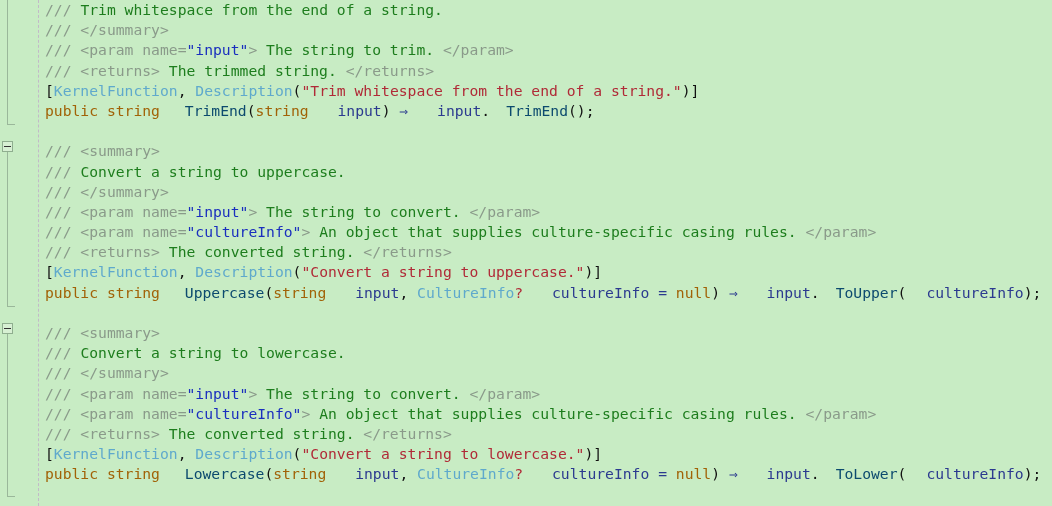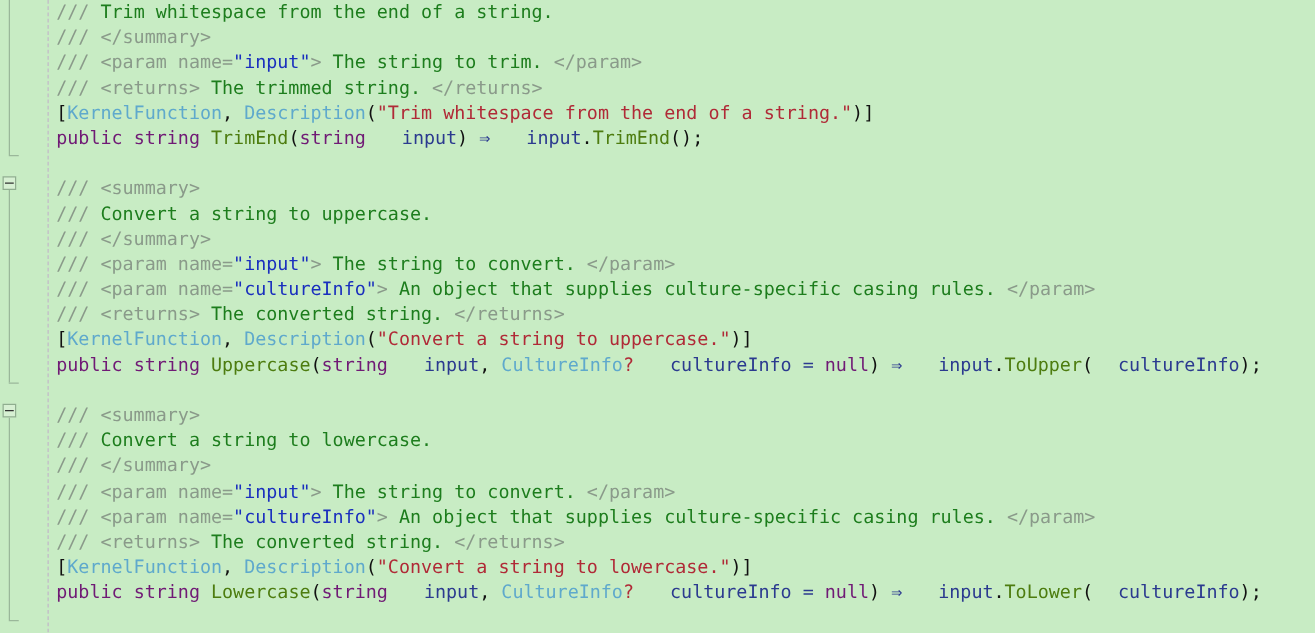--- a/index.html
+++ b/index.html
@@ -91,23 +91,23 @@
   .line {
     height: 20.2px;
     padding-left: 45px;
     white-space: pre;
   }
 
   
   .cmt      { color: #8a9a8a; }            
   .cmt-txt  { color: #1d7d1d; }            
   .cmt-attr { color: #1a2fbe; }            
-  .kw       { color: #701a75; }            
+  .kw       { color: #a16207; }            
   .type     { color: #5fa9cc; }            
-  .meth     { color: #4d7c0f; }            
+  .meth     { color: #0c4a6e; margin-left: 16px; }            
   .str      { color: #b02a37; }            
   .punc     { color: #111111; }            
   .ident    { color: #2b3a8f; margin-left: 20px; }            
   .op       { color: #2b3a8f; }            
   .qmark    { color: #b02a37; }            
 </style>
 </head>
 <body>
 
 <div id="editor">

